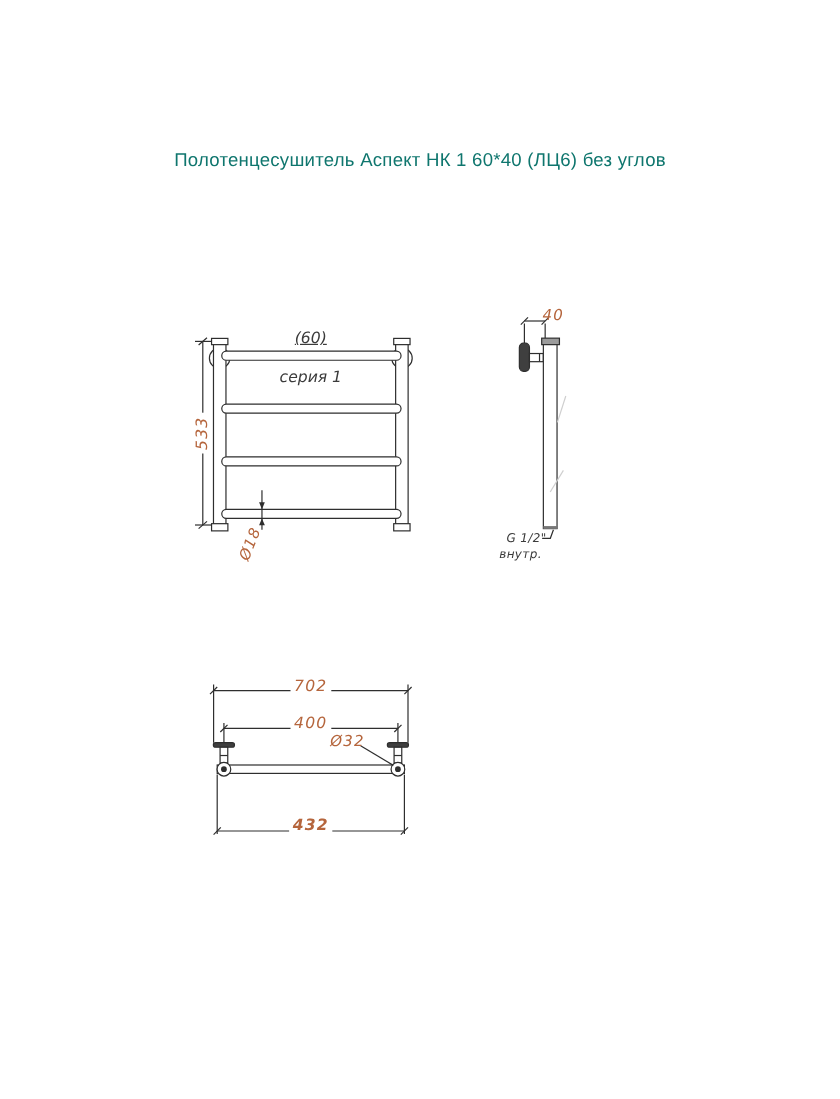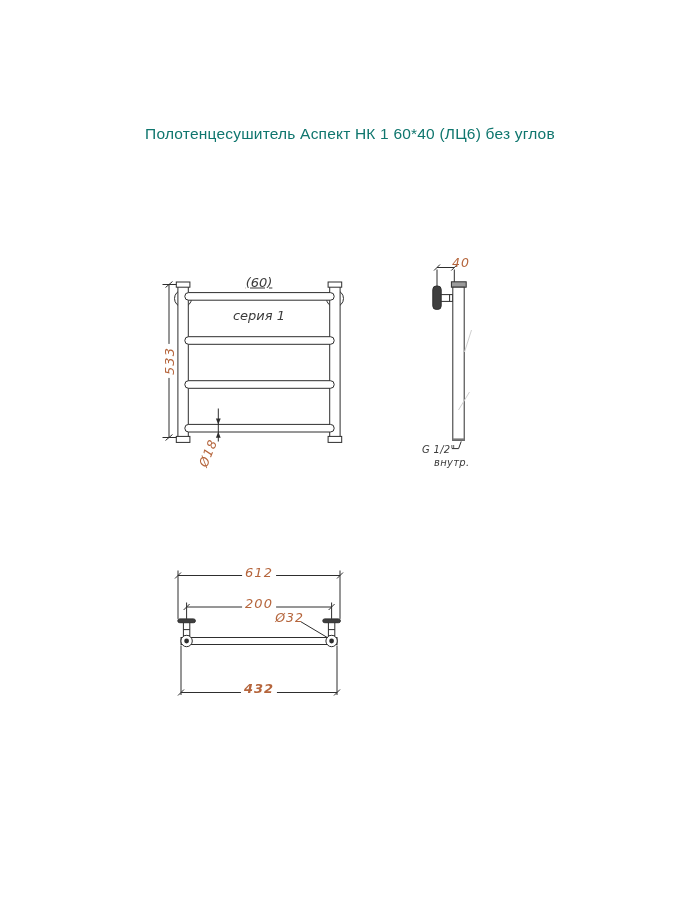--- a/index.html
+++ b/index.html
@@ -137,20 +137,20 @@
     </g>
   </svg>
 
   <div class="lbl dark fs13 ctr" style="left:259px;top:267px;margin-top:48px;">серия 1</div>
   <div class="lbl dark fs13 ctr" style="left:259px;top:282px;text-decoration:underline;">(60)</div>
   <div class="lbl dim fs13 rot90 bgw" style="left:168.5px;top:361px;">533</div>
   <div class="lbl dim fs12 rot68" style="left:207.5px;top:452.5px;">Ø18</div>
 
   <div class="lbl dim fs12 ctr" style="left:461px;top:261.5px;">40</div>
   <div class="lbl dark fs10" style="left:422px;top:443.5px;">G 1/2"</div>
-  <div class="lbl dark fs10" style="left:434px;top:456.5px;">внутр.</div>
+  <div class="lbl dark fs10" style="left:416px;top:456.5px;">внутр.</div>
 
-  <div class="lbl dim fs13 ctr bgw" style="left:259px;top:572px;">612</div>
-  <div class="lbl dim fs13 ctr bgw" style="left:259px;top:603px;">200</div>
+  <div class="lbl dim fs13 ctr bgw" style="left:259px;top:572px;">702</div>
+  <div class="lbl dim fs13 ctr bgw" style="left:259px;top:603px;">400</div>
   <div class="lbl dim fs12 ctr" style="left:289.5px;top:616.5px;">Ø32</div>
   <div class="lbl dim fs13 ctr bgw" style="left:259px;top:688px;font-weight:bold;">432</div>
 
 </div>
 
 </body></html>

